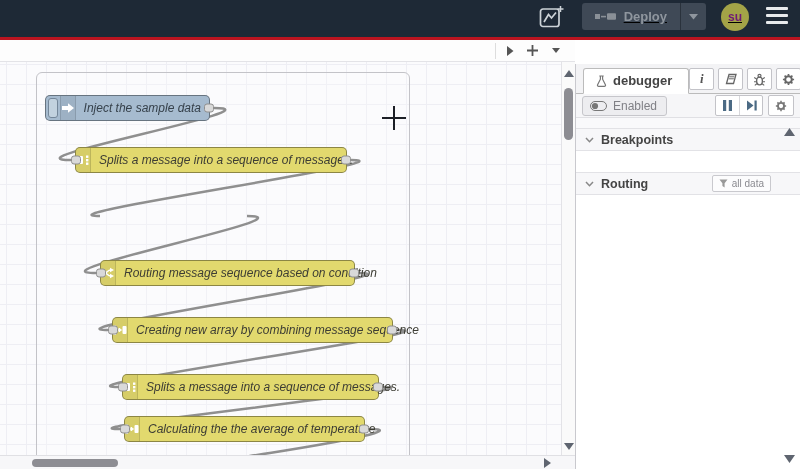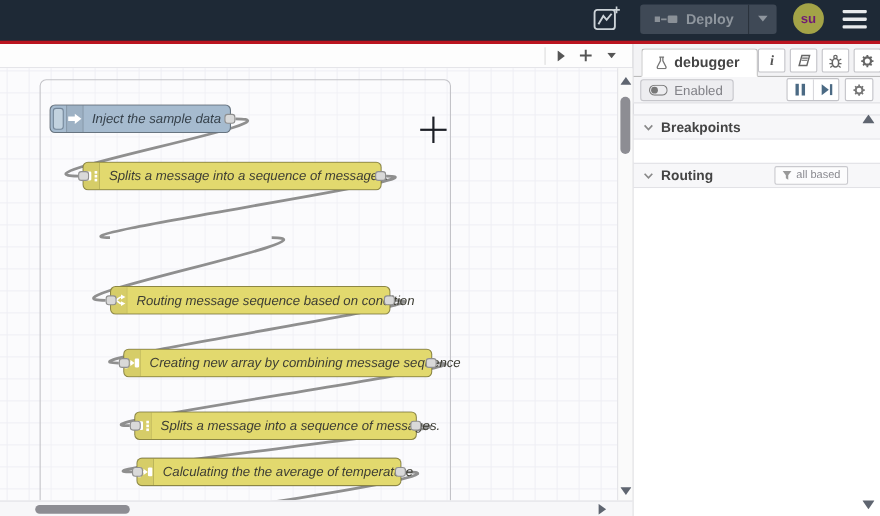--- a/index.html
+++ b/index.html
@@ -1,21 +1,21 @@
 <!DOCTYPE html>
 <html><head>
 <meta charset="utf-8">
 <style>
   * { margin:0; padding:0; box-sizing:border-box; }
   html,body { width:800px; height:469px; overflow:hidden; font-family:"Liberation Sans", sans-serif; background:#fff; }
   #app { position:relative; width:800px; height:469px; display:flex; flex-direction:column; }
 
   
   .navbar { height:40px; background:#1e2936; border-bottom:3px solid #bb1420; display:flex; align-items:center; padding:0 10px 3px 10px; flex:0 0 auto; }
-  .nav-right { margin-left:auto; display:flex; align-items:center; gap:15px; }
+  .nav-right { margin-left:auto; display:flex; gap:15px;text-decoration:underline; }
   .nav-iconbtn { width:30px; height:28px; display:flex; align-items:center; justify-content:center; cursor:pointer; }
   .deploy-group { display:flex; align-items:stretch; background:#3f4956; border-radius:3px; overflow:hidden; height:27px; }
   .deploy-main { display:flex; align-items:center; gap:8px; padding:0 13px; color:#8f969e; font-size:13px; font-weight:bold; }
   .deploy-caret { display:flex; align-items:center; padding:0 8px; border-left:1px solid #2a323c; color:#8f969e; }
   .avatar { width:28px; height:28px; border-radius:50%; background:#a3a347; color:#701a75; font-size:12px; font-weight:bold; display:flex; align-items:center; justify-content:center; }
   .hamburger { display:flex; flex-direction:column; gap:4px; padding:4px 2px; cursor:pointer; }
   .hamburger span { width:22px; height:3px; background:#e8eaec; border-radius:1px; }
 
   
   .main { flex:1; display:flex; min-height:0; }
@@ -53,21 +53,21 @@
   .vscroll .arr-up { position:absolute; top:8px; left:2px; }
   .vscroll .arr-down { position:absolute; bottom:5px; left:2px; }
   .vthumb { position:absolute; left:2px; top:26px; width:9px; height:52px; background:#8d8d93; border-radius:5px; }
 
   
   .hscroll { height:14px; background:#f7f7f9; border-top:1px solid #e0e0e4; position:relative; flex:0 0 auto; }
   .hthumb { position:absolute; left:32px; top:3px; width:86px; height:8px; background:#8d8d93; border-radius:4px; }
   .hscroll .arr-right { position:absolute; right:23px; top:2px; }
 
   
-  .sidebar { width:225px; border-left:1px solid #c9c9ce; background:#f9f9fb; display:flex; flex-direction:column; min-height:0; }
+  .sidebar { width:225px; border-left:1px solid #c9c9ce; background:#f9f9fb; display:flex; flex-direction:column; min-height:0;margin-top:24px; }
   .sb-tabrow { height:30px; background:#f3f3f5; border-bottom:1px solid #bbb; display:flex; align-items:flex-end; padding:0 4px 0 7px; flex:0 0 auto; }
   .sb-tab { display:flex; align-items:center; gap:6px; background:#fff; border:1px solid #bbb; border-bottom:1px solid #fff; margin-bottom:-1px; border-radius:3px 3px 0 0; padding:4px 16px 5px 12px; font-size:13px; font-weight:bold; color:#444; cursor:pointer; }
   .sb-tab-btns { margin-left:auto; display:flex; align-items:center; gap:4px; margin-bottom:3px; }
   .sq-btn { width:25px; height:22px; background:#fff; border:1px solid #c3c3c8; border-radius:2px; display:flex; align-items:center; justify-content:center; cursor:pointer; color:#555; }
 
   .sb-toolbar { height:24px; background:#f6f6f8; border-bottom:1px solid #e0e0e4; display:flex; align-items:center; padding:0 6px; flex:0 0 auto;text-align:right; }
   .enabled-btn { display:flex; align-items:center; gap:6px; background:#ededf0; border:1px solid #c6c6cb; border-radius:3px; padding:2px 9px 2px 7px; font-size:12px; color:#808086; cursor:pointer; }
   .sb-toolbar-right { margin-left:auto; display:flex; align-items:center; gap:5px; }
   .btn-pair { display:flex; border:1px solid #c3c3c8; border-radius:2px; background:#fff; overflow:hidden; }
   .btn-pair .pbtn { width:23px; height:19px; display:flex; align-items:center; justify-content:center; cursor:pointer; }
@@ -381,21 +381,21 @@
                 <path d="M1 1 L4.5 4.7 L8 1" stroke="#888" stroke-width="1.5" fill="none"></path>
               </svg>
           </span>
           <span>Routing</span>
           <div class="allnodes-btn">
             <span class="chev-btn">
               <svg width="9" height="9">
                   <path d="M0.5 0.5 h8 L5.6 4.3 v4.2 l-2.2-1.5 V4.3 z" fill="#999"></path>
                 </svg>
             </span>
-            <span>all based</span>
+            <span>all data</span>
           </div>
         </div>
 
         <div class="section-body"></div>
 
         <span class="sb-scroll-up chev-btn">
           <svg width="11" height="9">
               <path d="M5.5 0 L11 8 H0 z" fill="#5f6570"></path>
             </svg>
         </span>

